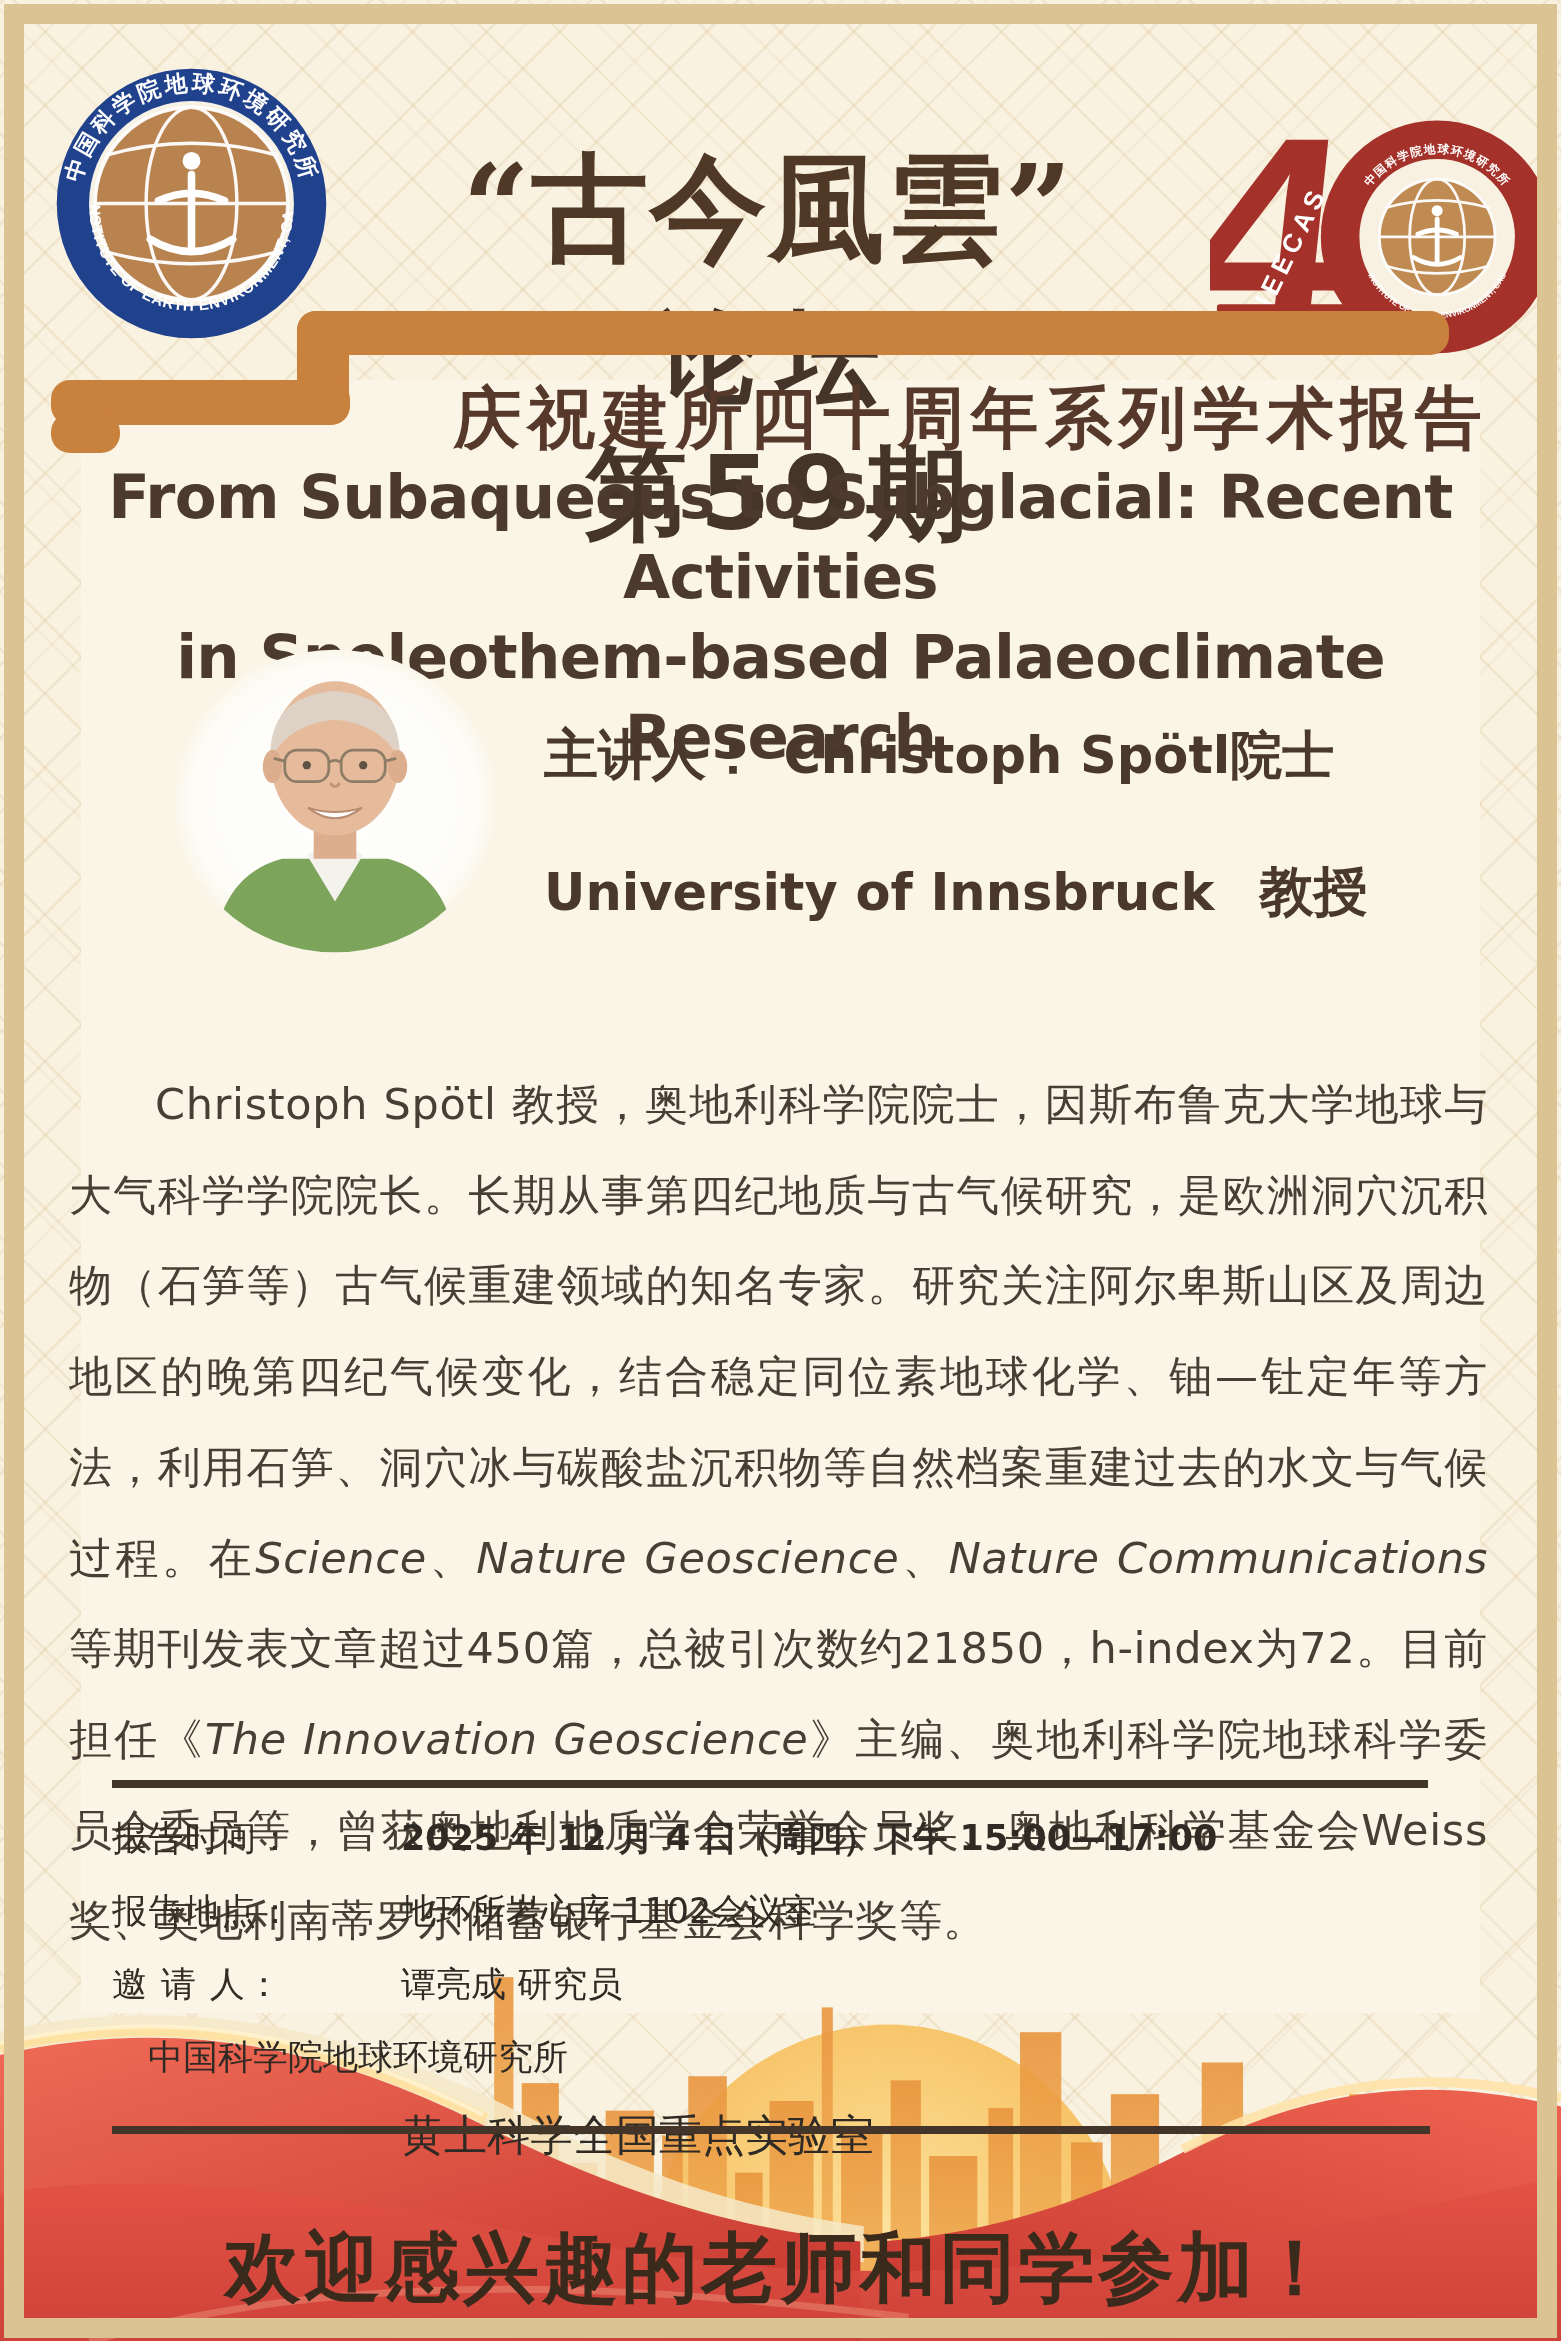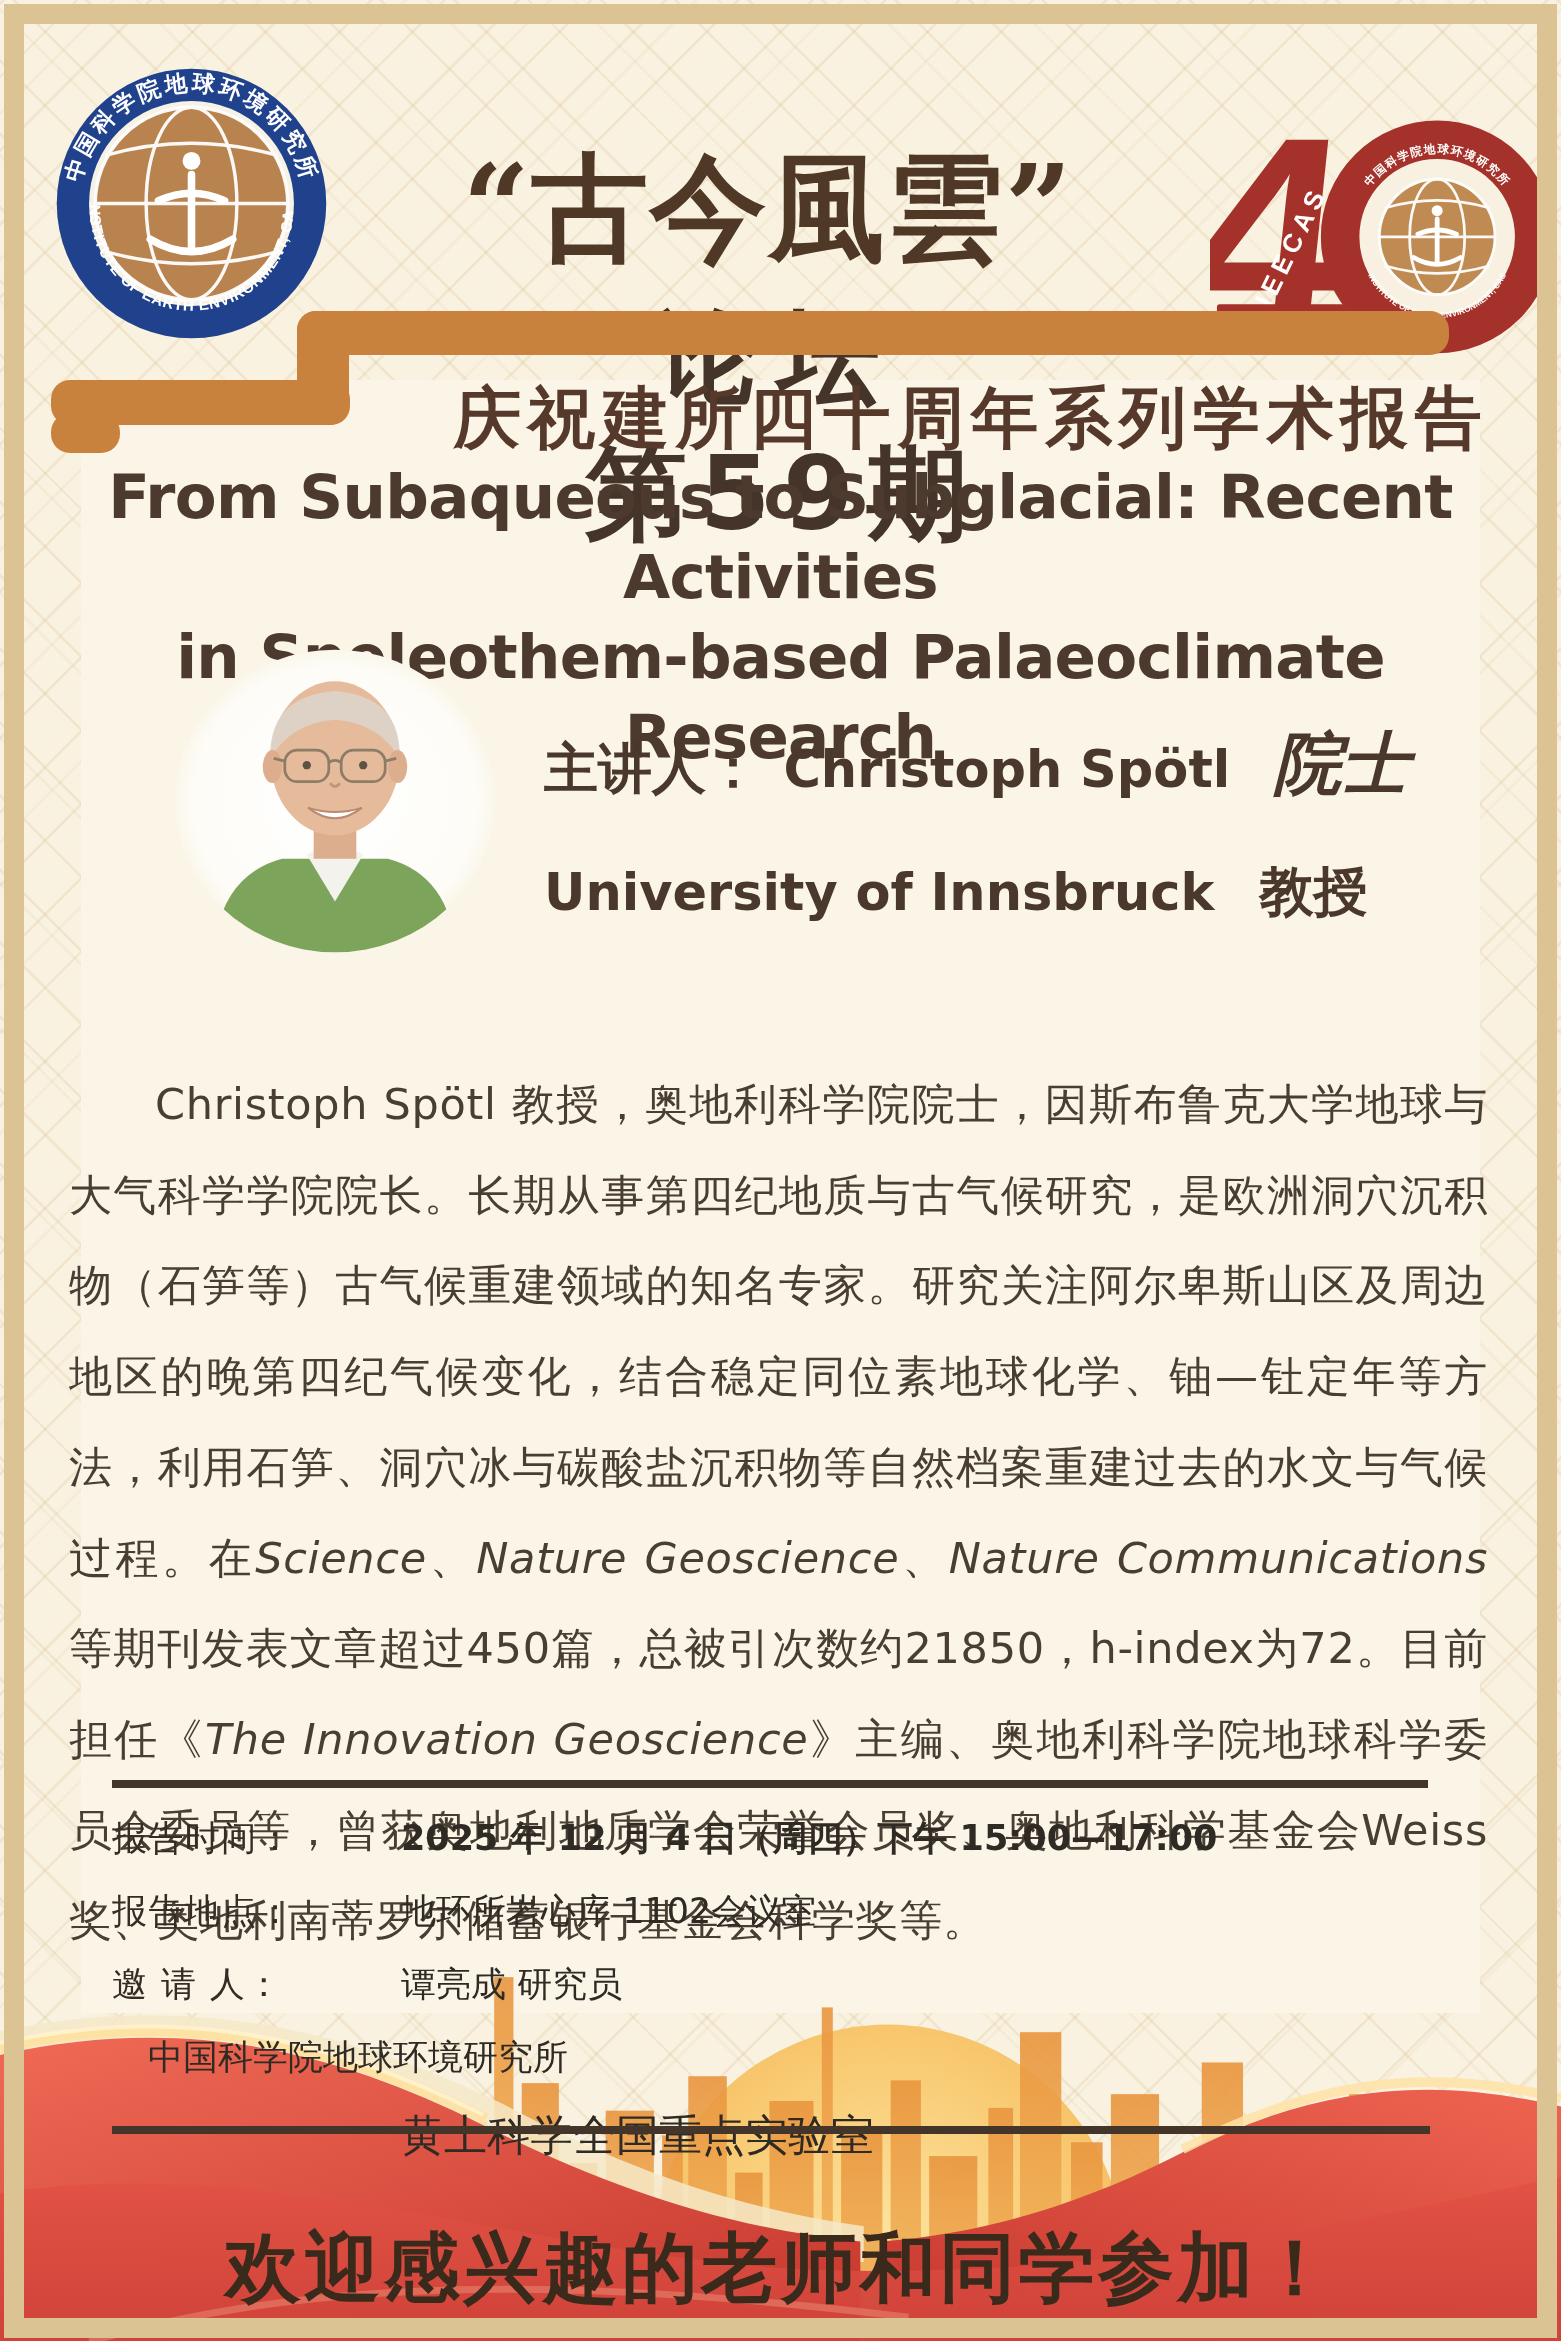--- a/index.html
+++ b/index.html
@@ -39,21 +39,21 @@
 
   .talk-title{position:absolute;left:55px;right:55px;top:457px;text-align:center;
     font-weight:800;font-size:61px;line-height:1.31;color:#4d3a2f;letter-spacing:-0.7px;}
 
   
   .photo{position:absolute;left:172px;top:648px;width:326px;height:306px;}
   .spk-line1{position:absolute;left:544px;top:719px;display:flex;align-items:baseline;white-space:nowrap;}
   .spk-line2{position:absolute;left:544px;top:856px;display:flex;align-items:baseline;white-space:nowrap;}
   .spk-label{font-size:54px;font-weight:800;color:#4a382d;}
   .spk-name{font-size:51px;font-weight:700;color:#4a382d;margin-left:23.4px;}
-  .spk-hon{font-size:68px;font-weight:800;color:#4a382d;margin-left:43px;font-style:italic;}
+  .spk-hon{font-size:52px;font-weight:800;color:#4a382d;}
   .spk-aff{font-size:51px;font-weight:700;color:#4a382d;}
   .spk-afft{font-size:54px;font-weight:800;color:#4a382d;margin-left:45px;}
 
   
   .bio{position:absolute;left:69px;right:73px;top:1016px;font-size:43px;line-height:2.11;
        text-align:justify;text-indent:2em;color:#493e33;letter-spacing:0.7px;}
   .bio .b{font-weight:400;}
   .bio .i{font-style:italic;}
 
   .sep1{position:absolute;left:112px;right:133px;top:1780px;height:8.3px;background:#44352a;}

